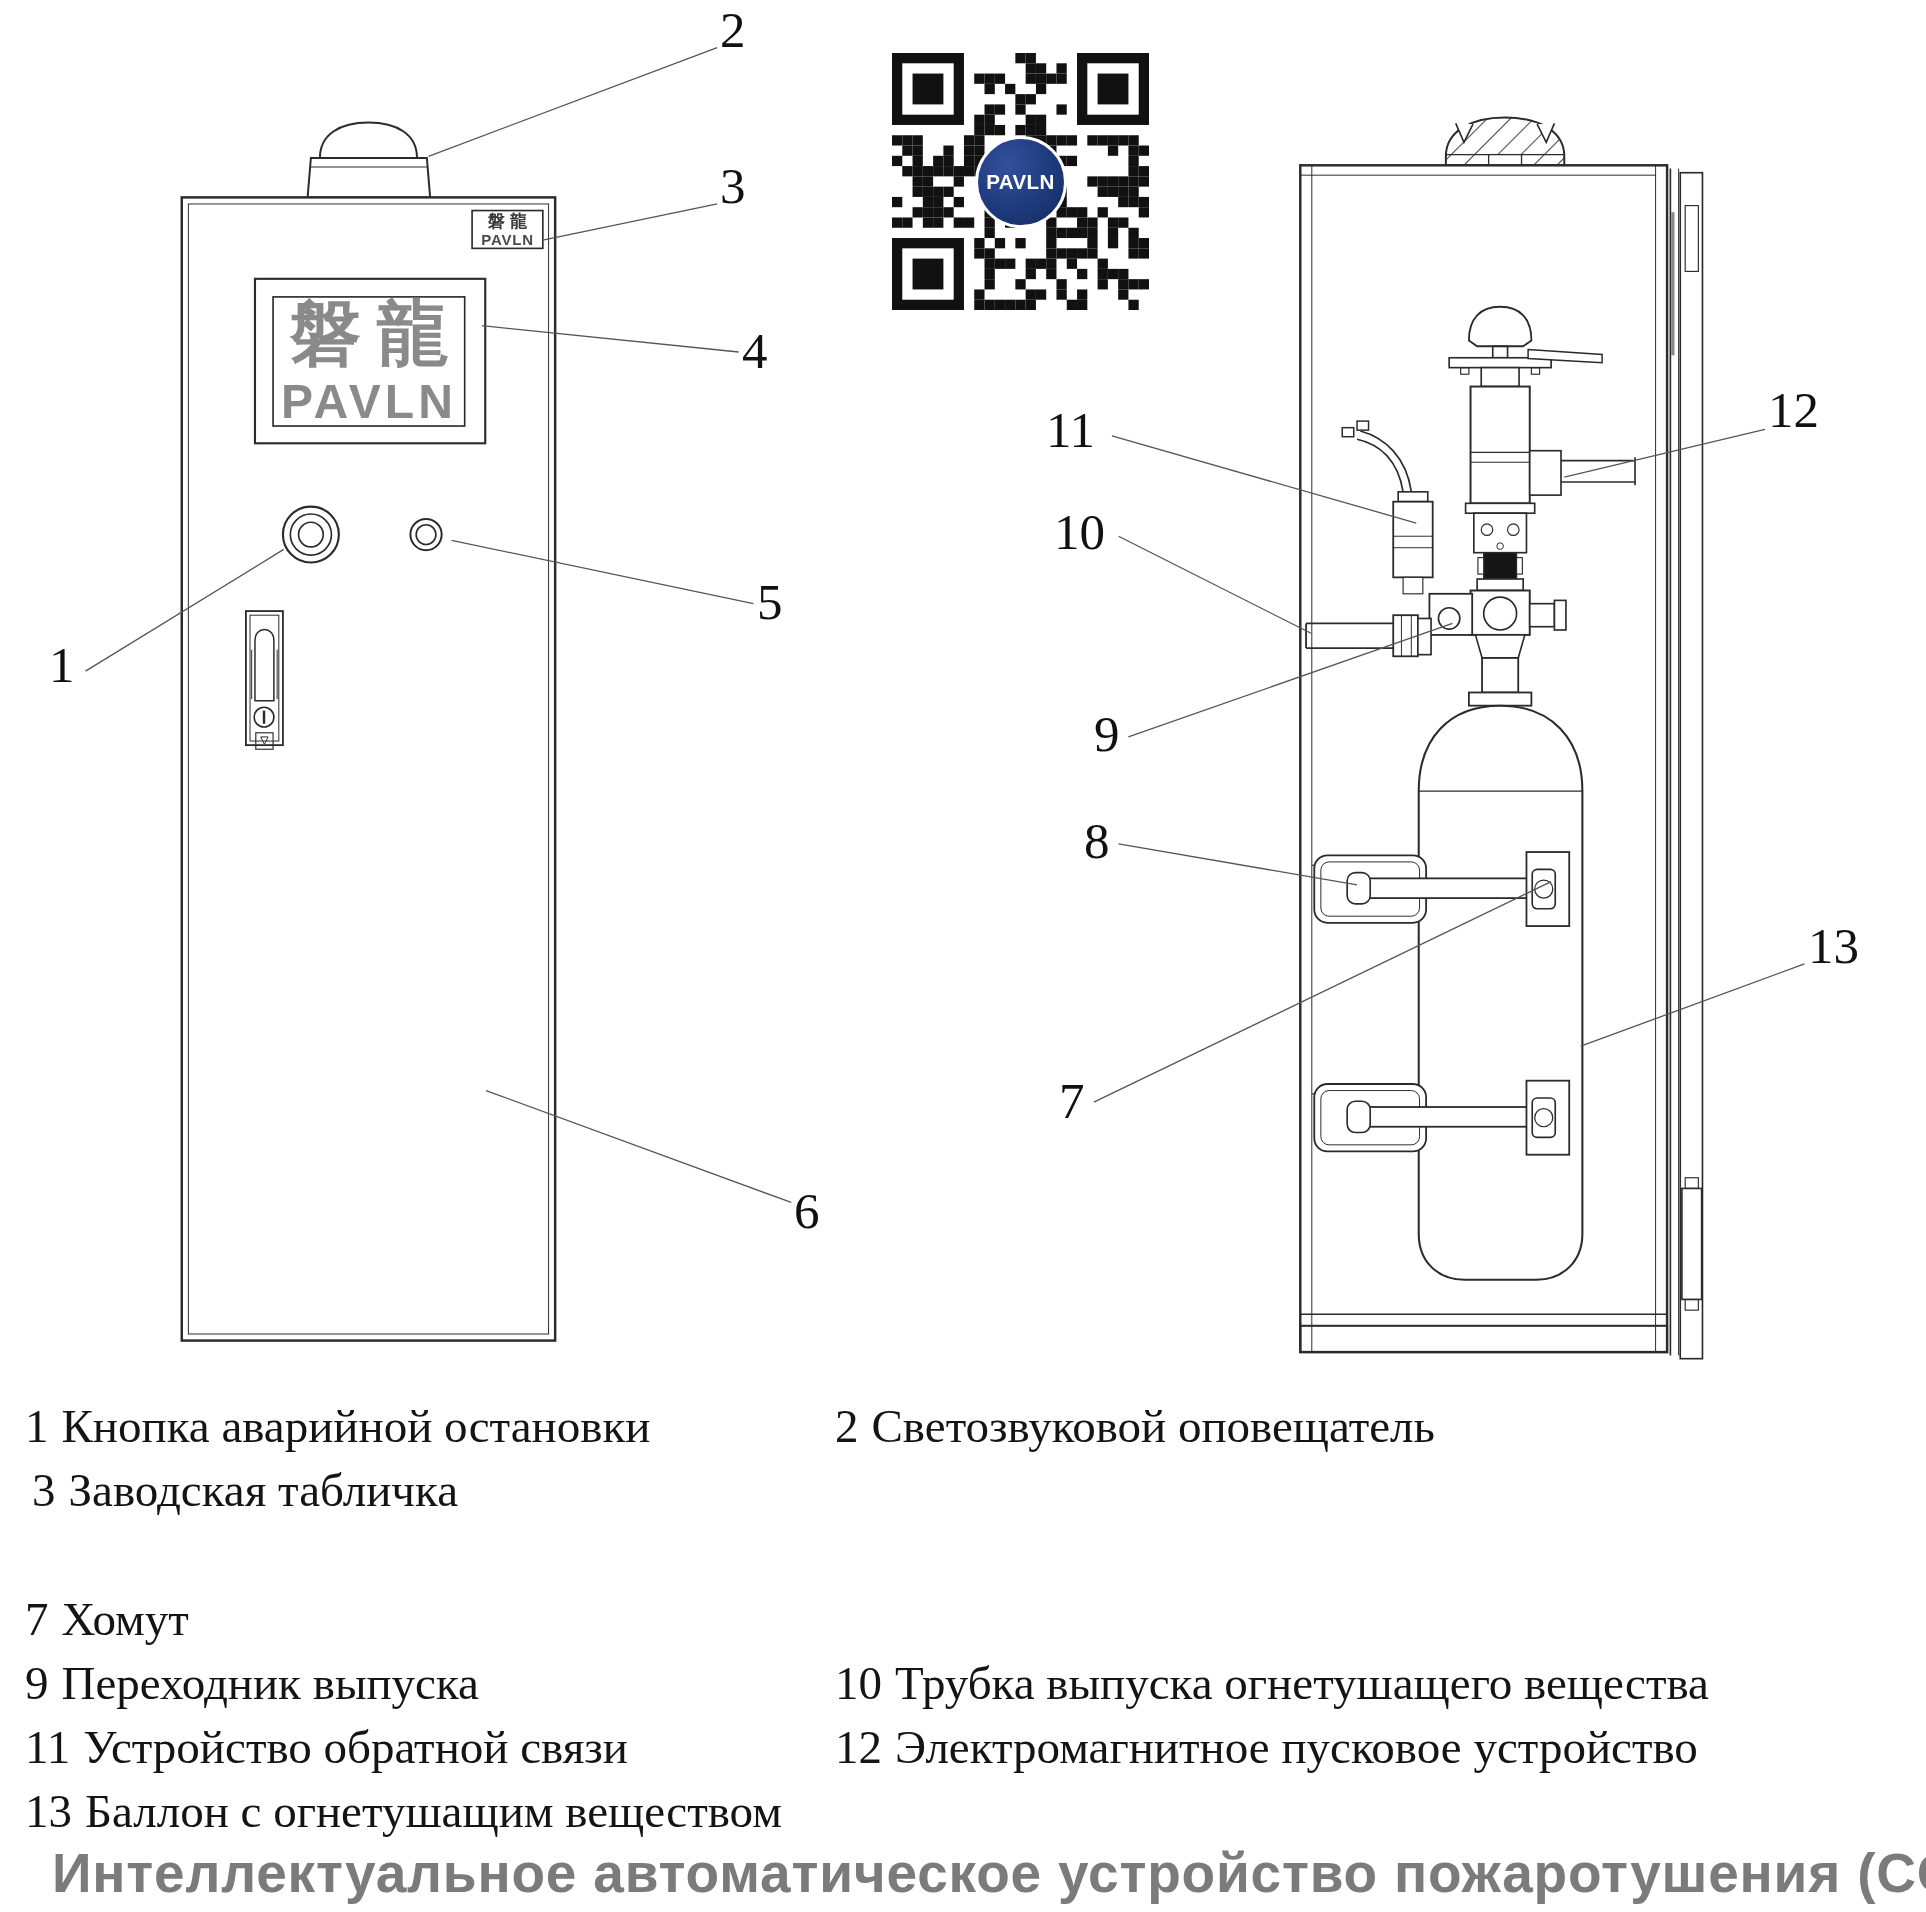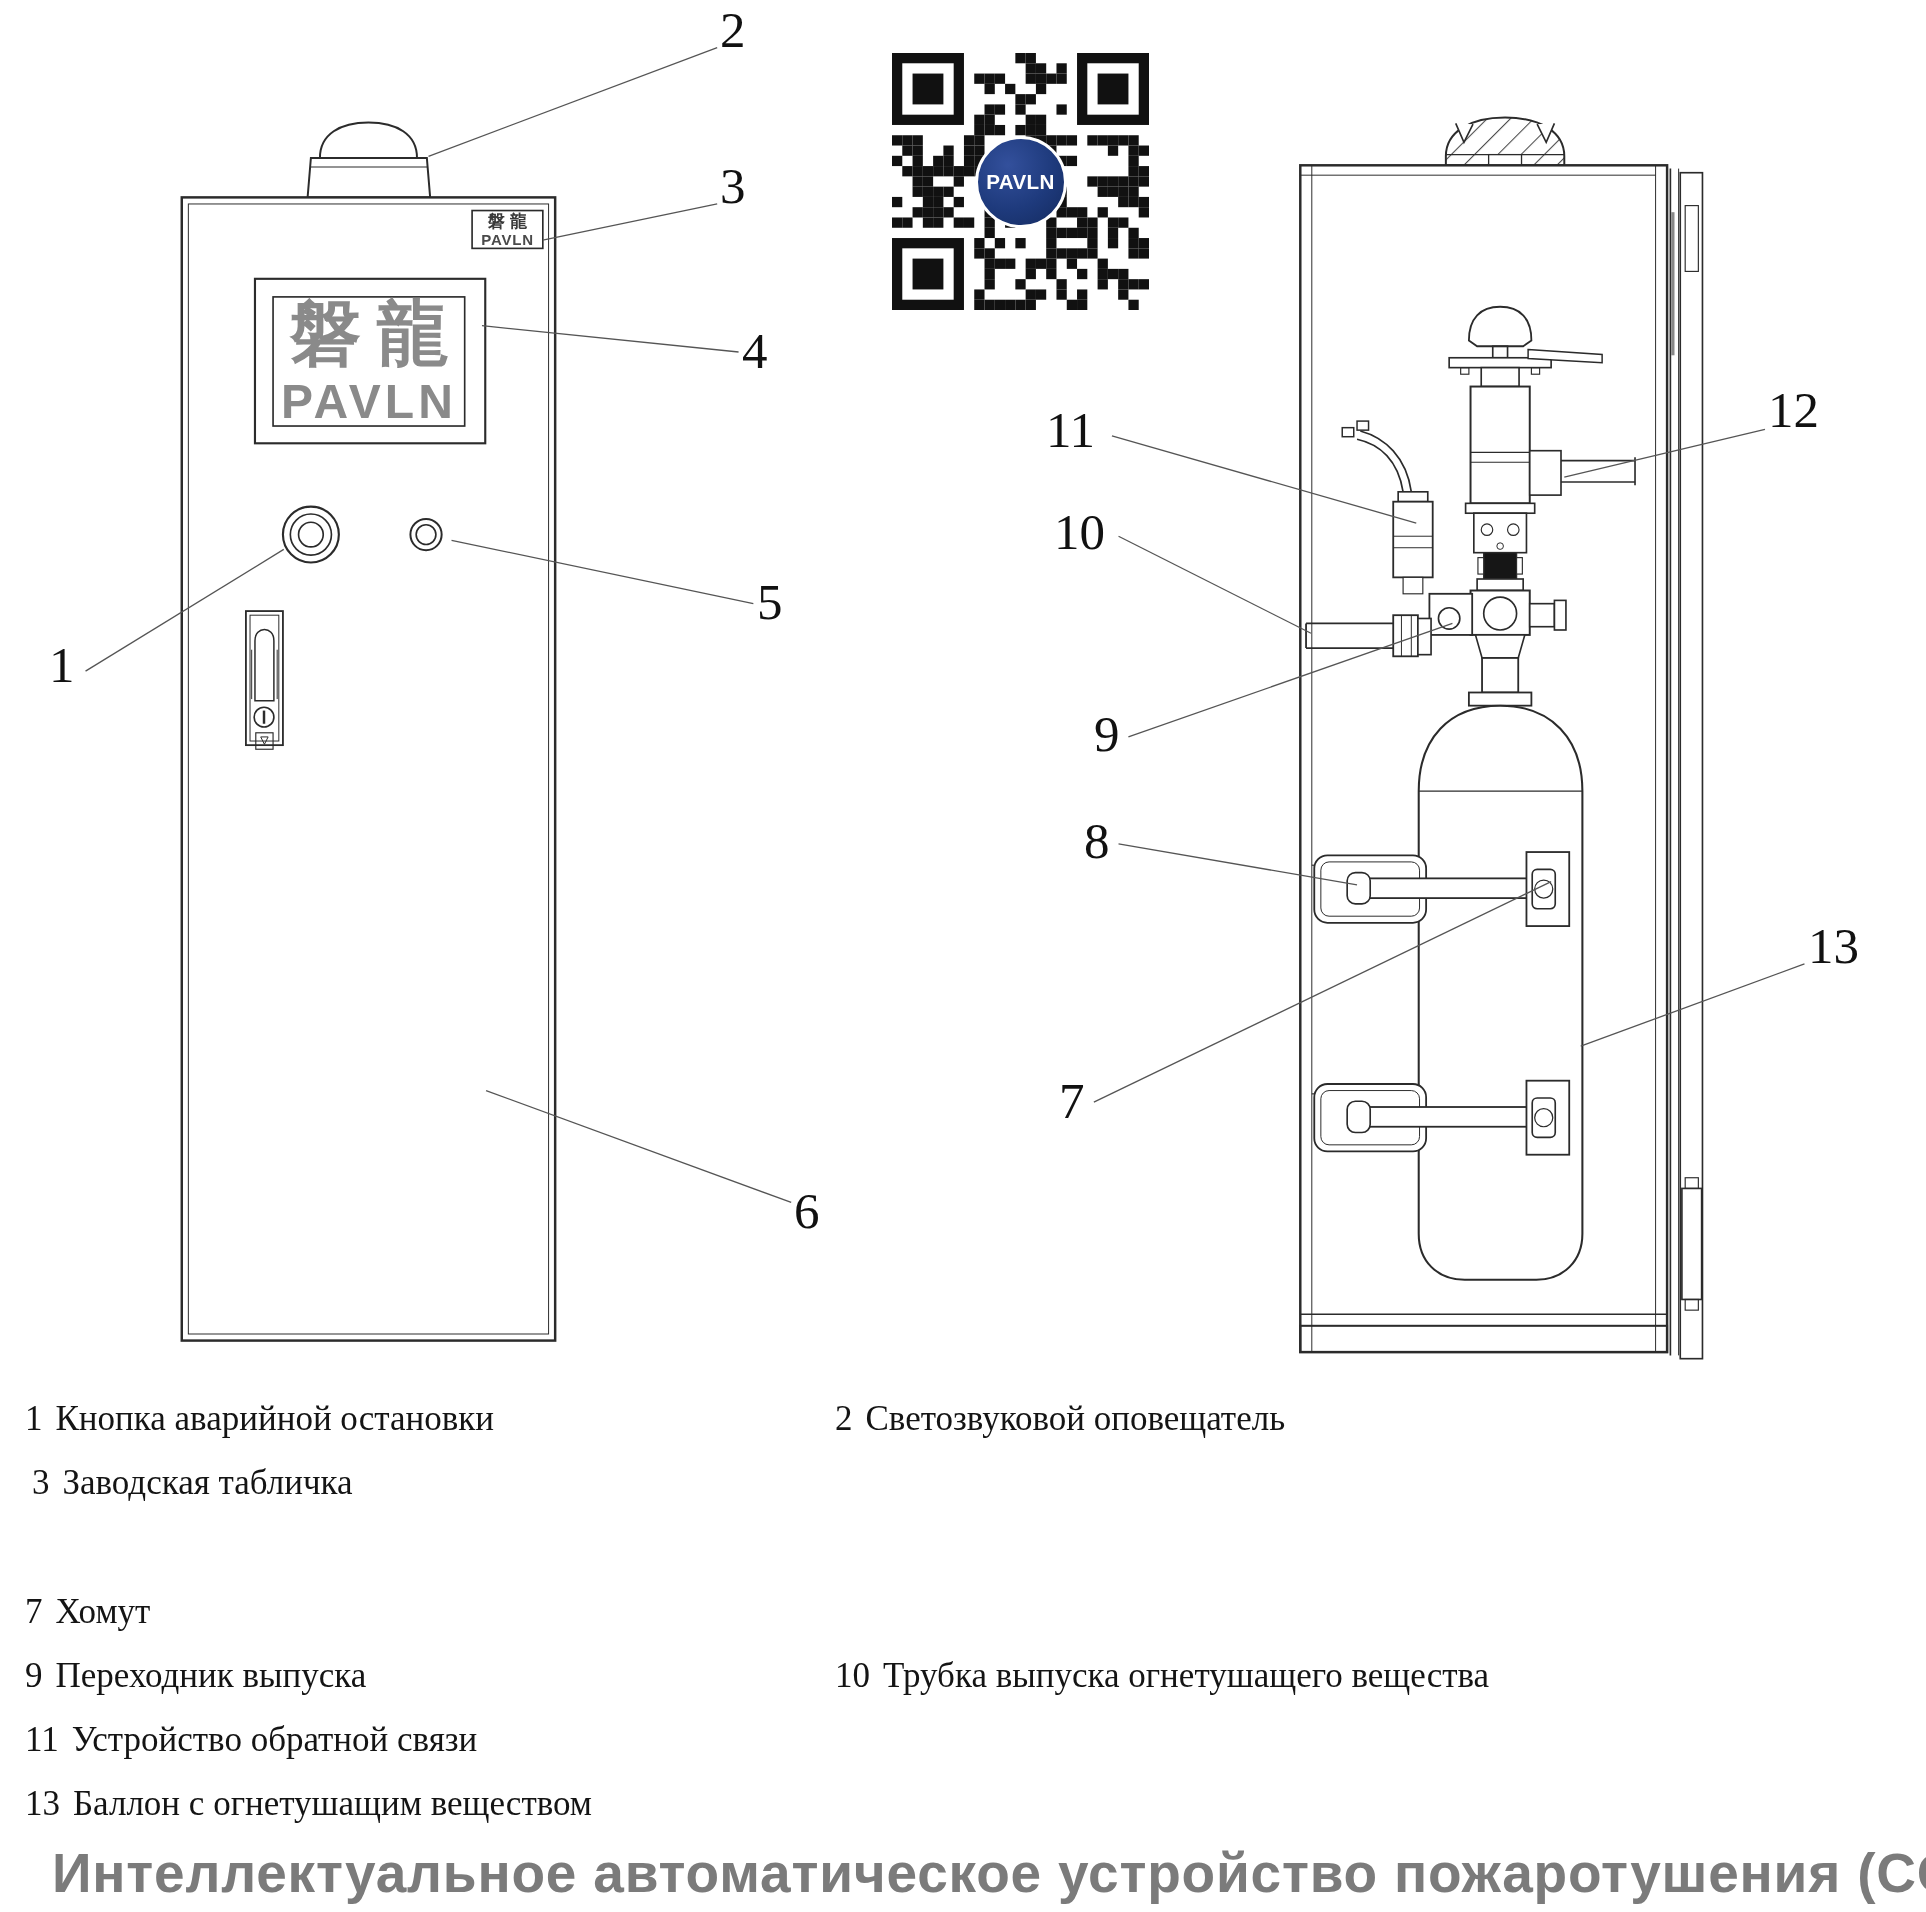--- a/index.html
+++ b/index.html
@@ -2,21 +2,21 @@
 <html style="font-size:13px"><head>
 <meta charset="utf-8">
 <style>
   html,body{margin:0;padding:0;background:#ffffff;}
   #stage{position:relative;width:1927px;height:1913px;background:#ffffff;overflow:hidden;
          font-family:"Liberation Serif", serif;color:#151515;}
   .abs{position:absolute;}
   svg{display:block;}
   .callout{position:absolute;font-family:"Liberation Serif", serif;font-size:51px;color:#111;
            line-height:1;user-select:none;}
-  .legend-item{position:absolute;font-size:35px;color:#141414;white-space:nowrap;line-height:1.2;}
+  .legend-item{position:absolute;font-size:47px;color:#141414;white-space:nowrap;line-height:1.2;}
   .legend-item .num{display:inline-block;margin-right:13px;}
   .fig-title{position:absolute;left:52px;top:1841px;font-family:"Liberation Sans", sans-serif;
              font-weight:700;font-size:55px;color:#7b7b7b;white-space:nowrap;letter-spacing:0.8px;}
   
   .plate-big{position:absolute;left:273px;top:297px;width:192px;height:129px;
              display:flex;flex-direction:column;align-items:center;justify-content:center;}
   .plate-big .cn{font-family:"DejaVu Sans", sans-serif;font-weight:700;font-size:72px;line-height:1;
                  color:#8a8a8a;letter-spacing:15px;margin-left:15px;}
   .plate-big .en{font-family:"Liberation Sans", sans-serif;font-weight:700;font-size:48px;line-height:1;
                  color:#8a8a8a;letter-spacing:4.1px;margin-top:8.2px;}
@@ -478,20 +478,22 @@
   <div class="legend-item" style="left:32px;top:1462px">
     <span class="num">3</span><span>Заводская табличка</span></div>
   <div class="legend-item" style="left:25px;top:1591px">
     <span class="num">7</span><span>Хомут</span></div>
   <div class="legend-item" style="left:25px;top:1655px">
     <span class="num">9</span><span>Переходник выпуска</span></div>
   <div class="legend-item" style="left:835px;top:1655px">
     <span class="num">10</span><span>Трубка выпуска огнетушащего вещества</span></div>
   <div class="legend-item" style="left:25px;top:1719px">
     <span class="num">11</span><span>Устройство обратной связи</span></div>
+  <div class="legend-item" style="left:835px;top:1719px">
+    <span class="num">12</span><span>Электромагнитное пусковое устройство</span></div>
   <div class="legend-item" style="left:25px;top:1783px">
     <span class="num">13</span><span>Баллон с огнетушащим веществом</span></div>
 
   <div class="fig-title">
     <span>Интеллектуальное автоматическое устройство пожаротушения (CO</span>
   </div>
 
 </div>
 
 

